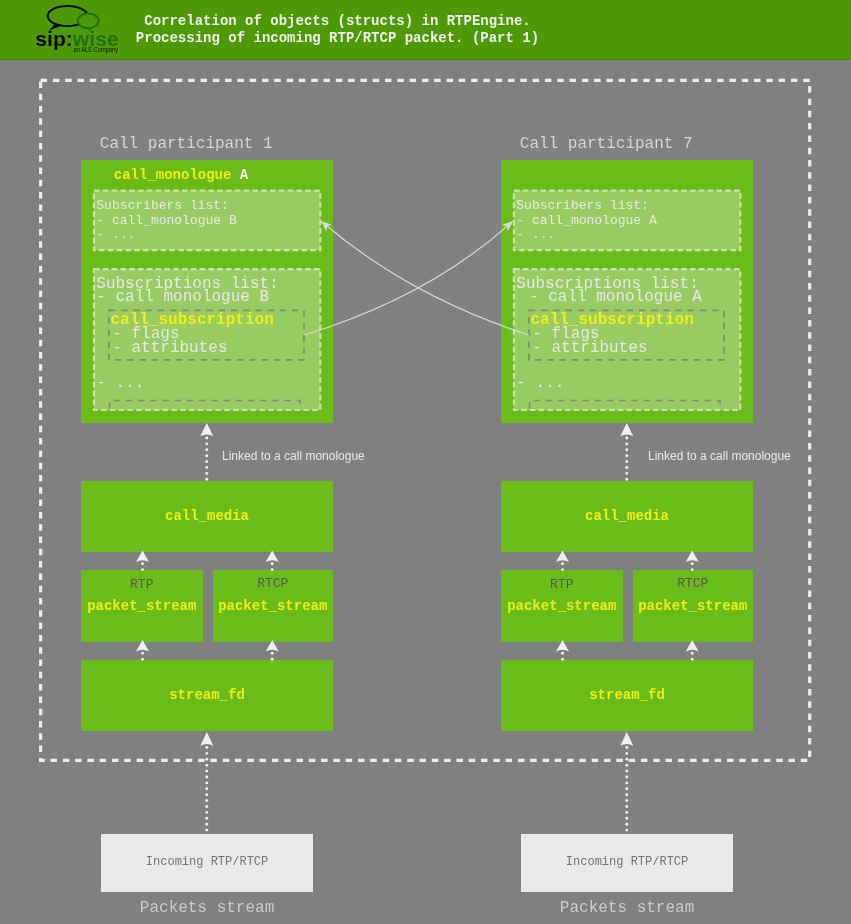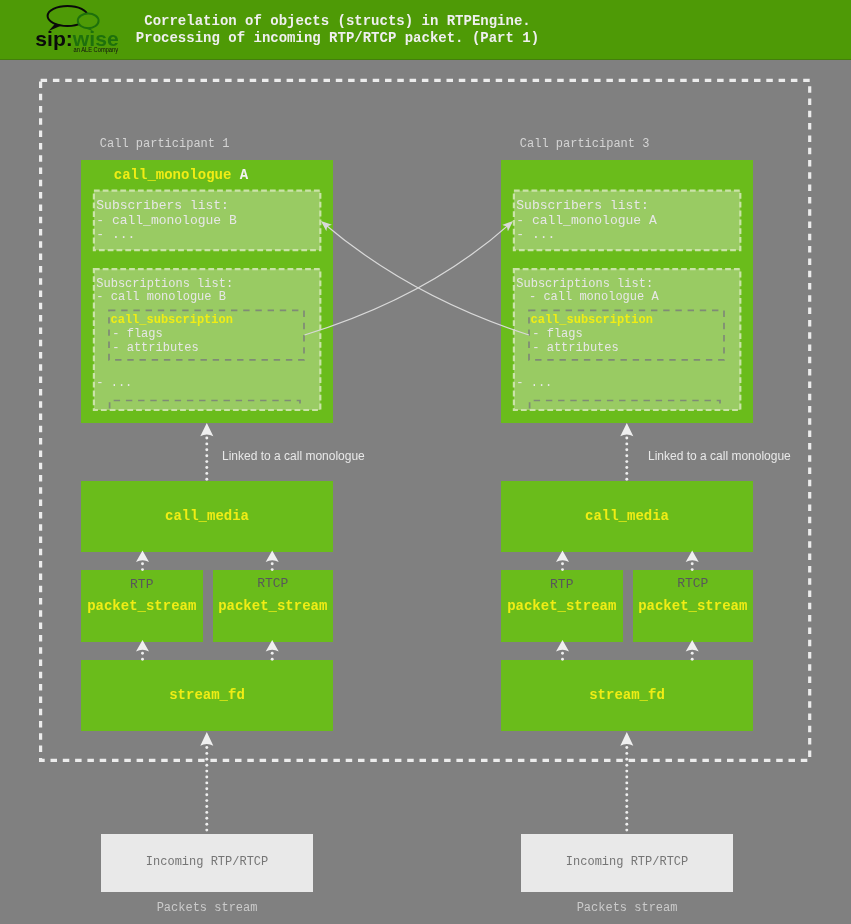--- a/index.html
+++ b/index.html
@@ -6,21 +6,21 @@
   body{width:851px;height:924px;background:#808080;overflow:hidden;
        font-family:"Liberation Mono",monospace;}
   .abs{position:absolute;}
   #page{position:relative;width:851px;height:924px;}
   #header{position:absolute;left:0;top:0;width:851px;height:58.5px;
           background:#4e9a06;border-bottom:1.5px solid #447e0d;}
   #title{position:absolute;left:0;top:12.9px;width:675px;text-align:center;
          font-weight:bold;font-size:14px;line-height:17.4px;color:#efefef;z-index:3;}
   .gbox{position:absolute;background:#6abc1b;z-index:1;}
   .inc{position:absolute;background:#e9e9e9;z-index:1;}
-  .t12{position:absolute;z-index:3;font-size:12px;line-height:13.6px;color:#e7e7e7;white-space:pre;}
+  .t12{position:absolute;z-index:3;font-size:16px;line-height:13.6px;color:#e7e7e7;white-space:pre;}
   .t13{position:absolute;z-index:3;font-size:13px;line-height:14.73px;color:#e7e7e7;white-space:pre;}
   .t14{position:absolute;z-index:3;font-size:12px;line-height:15.9px;color:#e7e7e7;white-space:pre;}
   .t14b{position:absolute;z-index:3;font-size:14px;line-height:15.9px;font-weight:bold;color:#f0ed15;text-align:center;white-space:pre;}
   .yellow{color:#f0ed15;}
   .white{color:#f2f2f2;}
   .sans{font-family:"Liberation Sans",sans-serif;z-index:3;}
 </style>
 </head>
 <body>
 <div id="page">
@@ -148,21 +148,21 @@
   <div class="sans abs" style="left:222px;top:449.3px;font-size:12px;color:#e8e8e8;">Linked to a call monologue</div>
   <div class="t13" style="left:96.3px;top:199.2px;">Subscribers list:</div>
   <div class="t13" style="left:96.3px;top:213.6px;">- call_monologue B</div>
   <div class="t13" style="left:96.3px;top:227.9px;">- ...</div>
   <div class="t12" style="left:96.3px;top:278.2px;">Subscriptions list:</div>
   <div class="t12" style="left:96.3px;top:290.8px;">- call monologue B</div>
   <div class="t12" style="left:110.5px;top:314.4px;font-weight:bold;color:#f0ed15">call_subscription</div>
   <div class="t12" style="left:112.3px;top:327.8px;">- flags</div>
   <div class="t12" style="left:112.3px;top:341.8px;">- attributes</div>
   <div class="t12" style="left:96.3px;top:376.8px;">- ...</div>
-  <div class="t12" style="left:519.8px;top:137.6px;color:#d4d4d4">Call participant 3</div>
+  <div class="t12" style="left:519.8px;top:137.6px;color:#d4d4d4">Call participant 7</div>
   <div class="gbox" style="left:501px;top:160px;width:252px;height:262.7px;"></div>
   <div class="gbox" style="left:501px;top:480.8px;width:252px;height:70.8px;"></div>
   <div class="t14b" style="left:501px;top:508.8px;width:252px;">call_media</div>
   <div class="gbox" style="left:501px;top:570.2px;width:121.5px;height:72px;"></div>
   <div class="gbox" style="left:632.5px;top:570.2px;width:120.5px;height:72px;"></div>
   <div class="t13" style="left:501px;top:578px;width:121.5px;text-align:center;color:#58585a">RTP</div>
   <div class="t13" style="left:632.5px;top:576.5px;width:120.5px;text-align:center;color:#58585a">RTCP</div>
   <div class="t14b" style="left:501px;top:598.8px;width:121.5px;">packet_stream</div>
   <div class="t14b" style="left:632.5px;top:598.8px;width:120.5px;">packet_stream</div>
   <div class="gbox" style="left:501px;top:660.2px;width:252px;height:71.3px;"></div>

